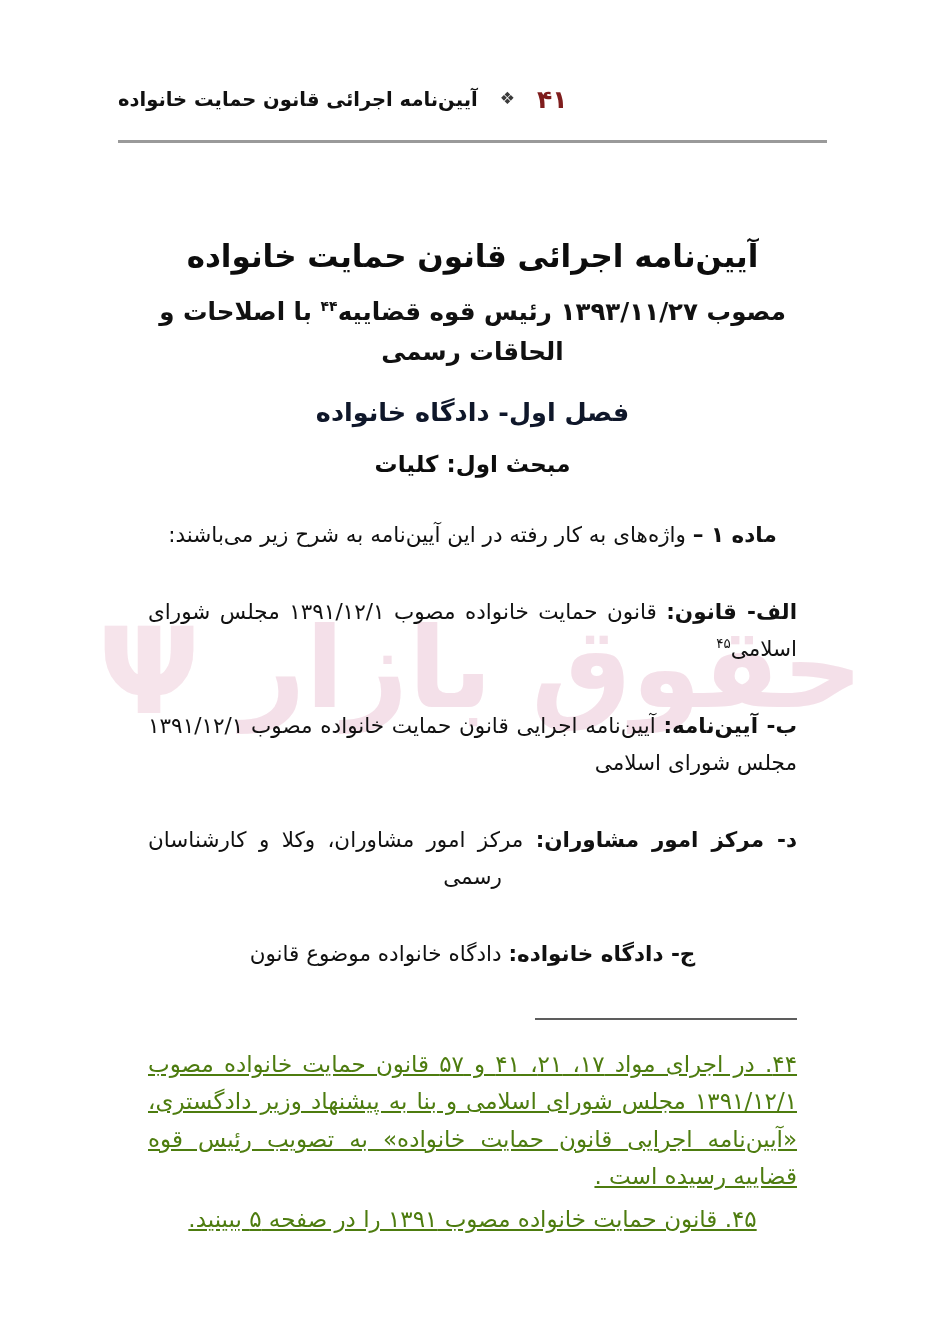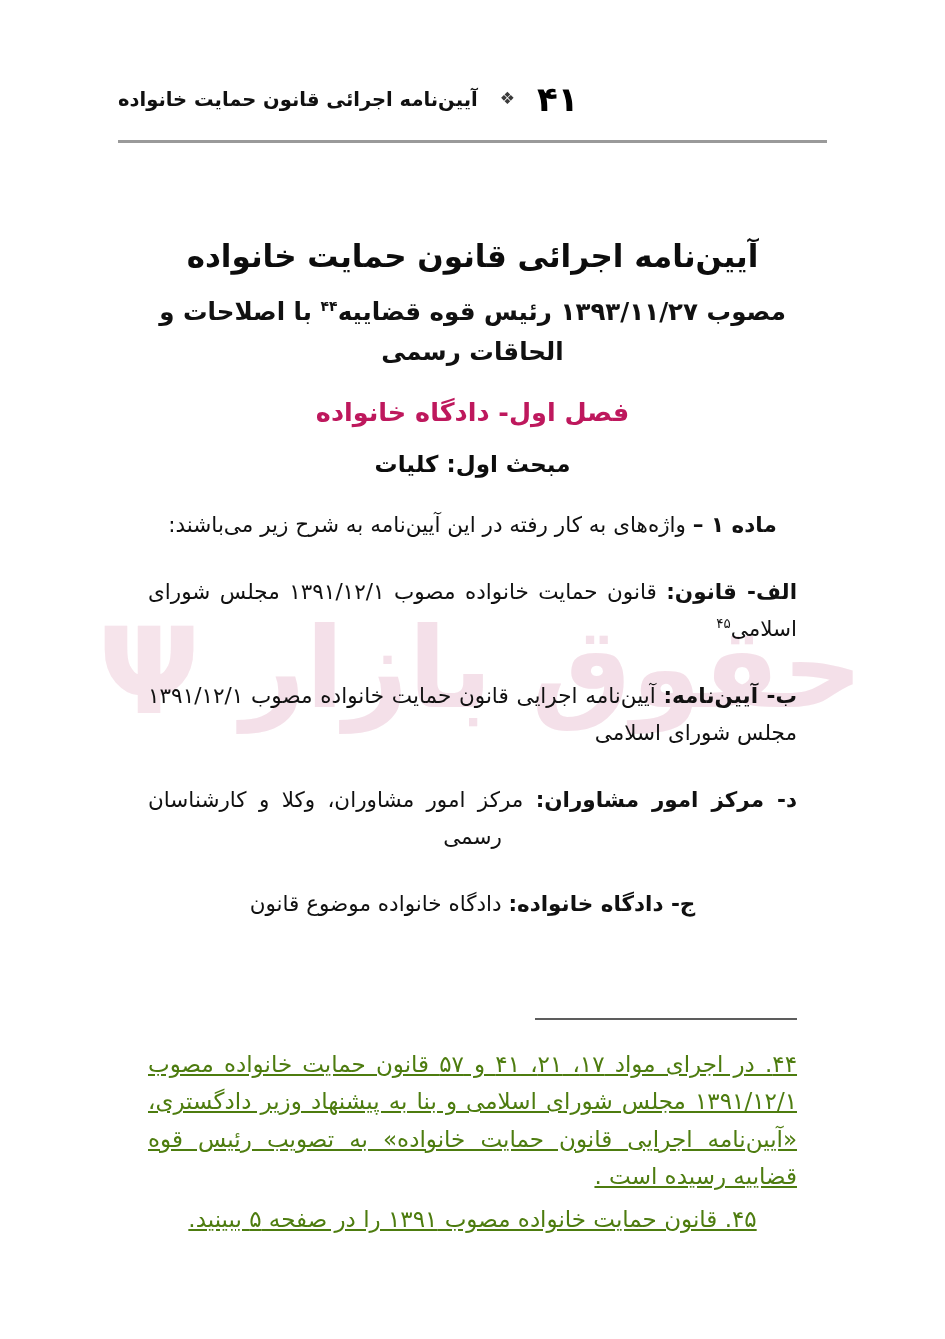--- a/index.html
+++ b/index.html
@@ -41,23 +41,23 @@
     color: #111;
     white-space: nowrap;
   }
   .header-orn {
     font-size: 17px;
     color: #3a3a3a;
     line-height: 1;
     transform: translateY(-1px);
   }
   .header-pageno {
-    font-size: 34px;
-    font-weight: 700;
-    color: #000000;
+    font-size: 25px;
+    font-weight: 700;
+    color: #7f1d1d;
   }
   .rule {
     position: absolute;
     left: 118px;
     right: 118px;
     height: 3px;
     background: #9a9a9a;
   }
   .rule-top { top: 140px; }
 
@@ -114,32 +114,32 @@
   .doc-subtitle sup {
     font-size: 14px;
     font-weight: 600;
     vertical-align: super;
   }
   h2.chapter {
     margin: 26px 0 0;
     font-size: 25.5px;
     font-weight: 700;
     text-align: center;
-    color: #be185d;
+    color: #0f172a;
   }
   h3.section {
     margin: 24px 0 12px;
     font-size: 23px;
     font-weight: 700;
     text-align: center;
     color: #0d0d0d;
   }
 
   p.para {
-    margin: 30px 0 0;
+    margin: 40px 0 0;
     font-size: 21.5px;
     line-height: 1.72;
     text-align: justify;
     text-align-last: right;
     color: #111;
   }
   p.para.j {
     text-align: justify;
   }
   p.para.center-last {

